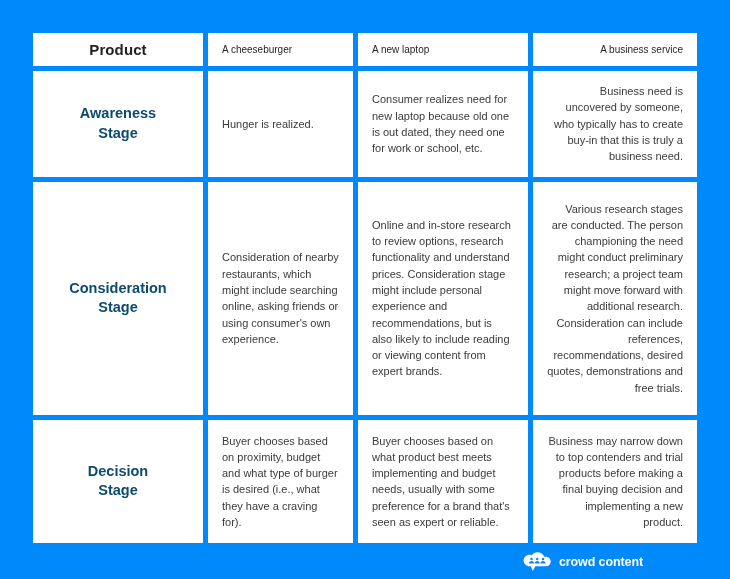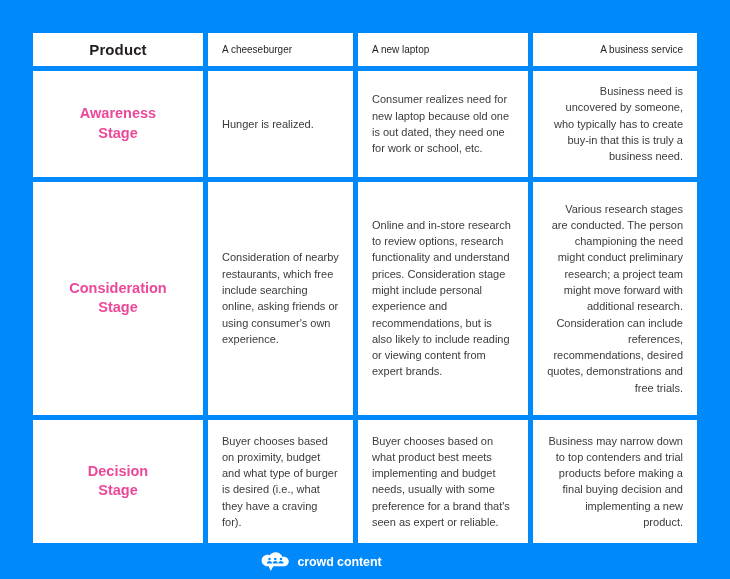--- a/index.html
+++ b/index.html
@@ -83,21 +83,21 @@
     font-size: 10px;
     color: #231f20;
   }
 
   
   .stage-label {
     text-align: center;
     font-weight: bold;
     font-size: 14.5px;
     line-height: 1.35;
-    color: #ec4899;
+    color: #0c4a6e;
   }
 
   
   .cell-body {
     font-size: 11px;
     line-height: 1.48;
     color: #3b3b3d;
     text-align: left;
   }
 
@@ -109,21 +109,21 @@
 
   
   .footer {
     position: absolute;
     left: 0;
     right: 0;
     top: 545px;
     height: 34px;
     display: flex;
     align-items: center;
-    justify-content: center;
+    justify-content: flex-end;
     gap: 7px;
   }
   .logo-mark {
     width: 29px;
     height: 20px;
     display: block;
   }
   .logo-text {
     color: #ffffff;
     font-size: 12.5px;
@@ -161,21 +161,21 @@
           <td class="cell-body">Hunger is realized.</td>
           <td class="cell-body">Consumer realizes need for new laptop because old one is out dated, they need one for work or school, etc.</td>
           <td class="cell-body">Business need is uncovered by someone, who typically has to create buy-in that this is truly a business need.</td>
         </tr>
 
         <tr class="r-consideration">
           <td class="stage-label">
             <span>Consideration</span><br>
             <span>Stage</span>
           </td>
-          <td class="cell-body">Consideration of nearby restaurants, which free include searching online, asking friends or using consumer's own experience.</td>
+          <td class="cell-body">Consideration of nearby restaurants, which might include searching online, asking friends or using consumer's own experience.</td>
           <td class="cell-body">Online and in-store research to review options, research functionality and understand prices. Consideration stage might include personal experience and recommendations, but is also likely to include reading or viewing content from expert brands.</td>
           <td class="cell-body">Various research stages are conducted. The person championing the need might conduct preliminary research; a project team might move forward with additional research. Consideration can include references, recommendations, desired quotes, demonstrations and free trials.</td>
         </tr>
 
         <tr class="r-decision">
           <td class="stage-label">
             <span>Decision</span><br>
             <span>Stage</span>
           </td>
           <td class="cell-body">Buyer chooses based on proximity, budget and what type of burger is desired (i.e., what they have a craving for).</td>

